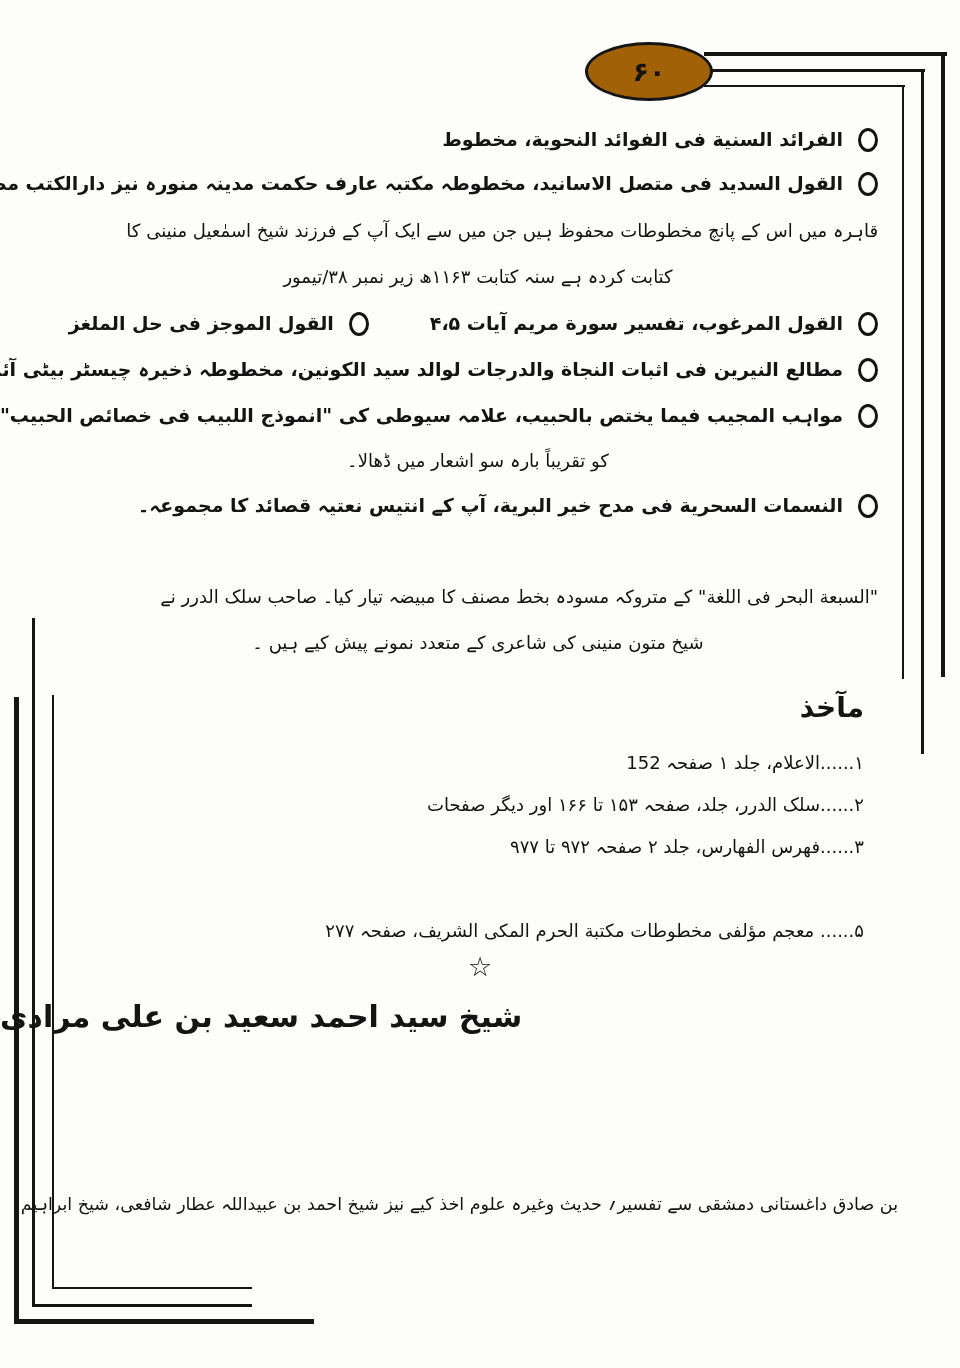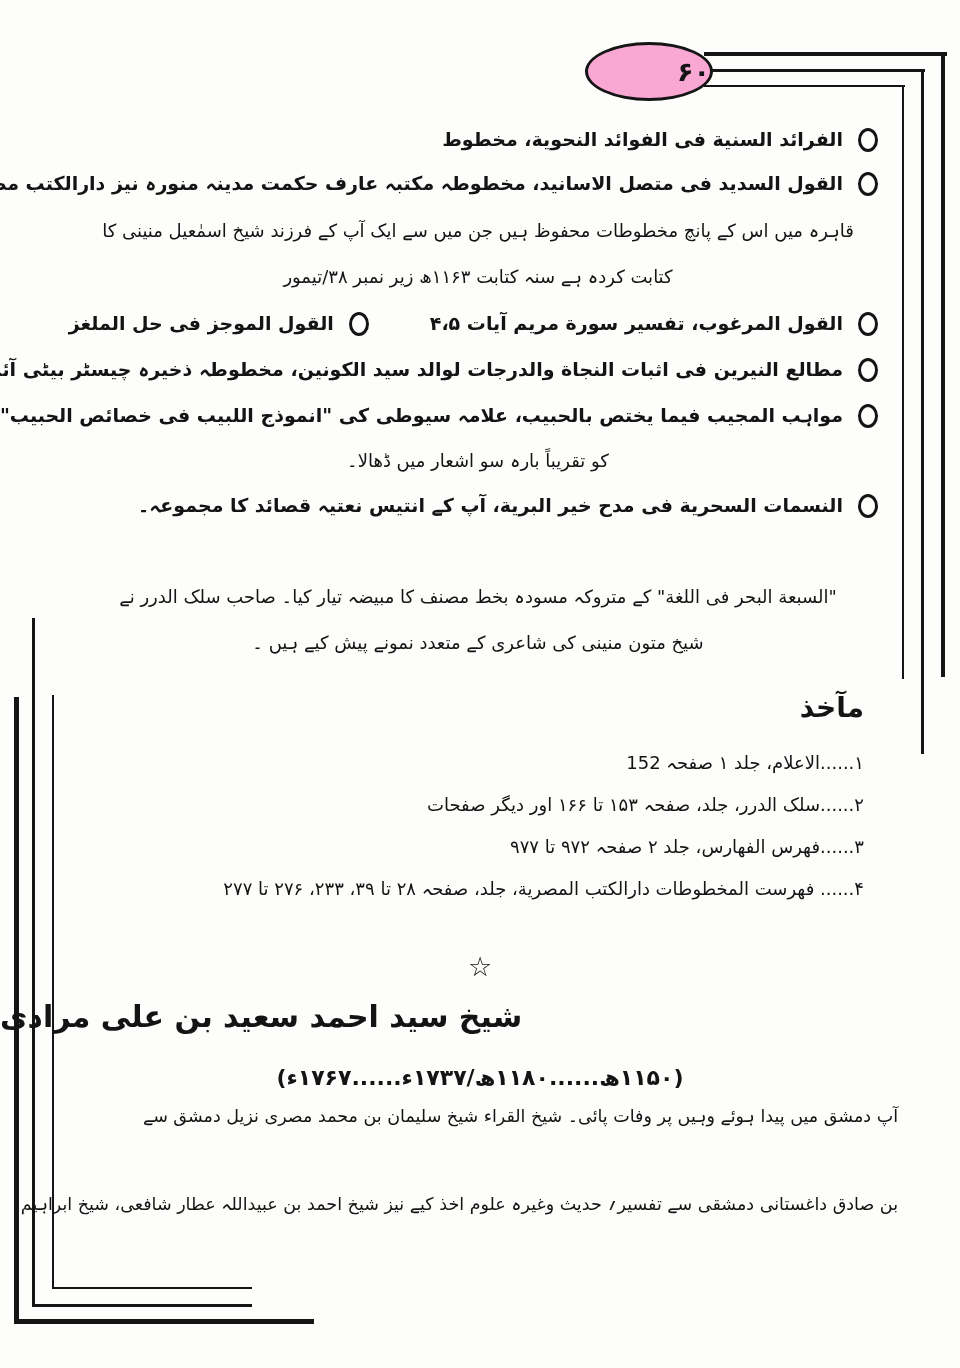--- a/index.html
+++ b/index.html
@@ -23,33 +23,33 @@
   .rv3{top:85px;left:902px;width:2px;height:594px;}
   .lv1{top:697px;left:14px;width:5px;height:627px;}
   .lv2{top:618px;left:32px;width:3px;height:689px;}
   .lv3{top:695px;left:52px;width:2px;height:594px;}
   .bh3{top:1287px;left:52px;width:200px;height:2px;}
   .bh2{top:1304px;left:32px;width:220px;height:3px;}
   .bh1{top:1319px;left:14px;width:300px;height:5px;}
   .badge{
     position:absolute;z-index:5;
     border:3.5px solid #151515;border-radius:50%;
-    background:#f9a8d4;
-    display:flex;align-items:center;justify-content:flex-start;
+    background:#a16207;
+    display:flex;align-items:center;justify-content:center;
     font-weight:bold;
   }
   .badge.top{left:585px;top:42px;width:122px;height:53px;font-size:27px;}
   .badge.bottom{left:243px;top:1277px;width:122px;height:55px;font-size:22px;letter-spacing:2px;}
 
   
   .line{position:absolute;white-space:nowrap;line-height:1.25;}
   .brow{right:82px;display:flex;align-items:center;gap:15px;font-weight:bold;font-size:19px;}
   .o{width:14px;height:18px;border:3px solid #141414;border-radius:50%;flex:none;background:#fdfdfb;}
   .gap2{margin-right:46px;}
-  .full{left:78px;right:82px;text-align:center;font-size:18px;letter-spacing:-0.2px;white-space:nowrap;}
+  .full{left:78px;right:82px;text-align:right;font-size:18px;letter-spacing:-0.2px;white-space:nowrap;}
   .centered{left:78px;right:82px;text-align:center;font-size:18px;letter-spacing:-0.2px;}
   .ref{right:96px;font-size:18px;letter-spacing:-0.2px;}
   .src-head{right:96px;font-size:28px;font-weight:bold;}
   .star{left:0;right:0;text-align:center;font-size:27px;}
   .entry-head{left:0;right:0;text-align:left;font-size:30px;font-weight:bold;}
   .entry-dates{left:0;right:0;text-align:center;font-size:22px;font-weight:bold;}
   .p2{left:58px;right:62px;text-align:right;font-size:17.5px;letter-spacing:-0.3px;}
 </style>
 </head>
 <body>
@@ -108,22 +108,20 @@
     <span>النسمات السحرية فی مدح خير البرية، آپ کے انتيس نعتيہ قصائد کا مجموعہ۔</span>
   </div>
 
   <div class="line full" style="top:586px">"السبعة البحر فی اللغة" کے متروکہ مسودہ بخط مصنف کا مبيضہ تيار کيا۔ صاحب سلک الدرر نے</div>
   <div class="line centered" style="top:632px">شيخ متون منينی کی شاعری کے متعدد نمونے پيش کيے ہيں ۔</div>
 
   <div class="line src-head" style="top:690px">مآخذ</div>
   <div class="line ref" style="top:752px">۱......الاعلام، جلد ۱ صفحہ 152</div>
   <div class="line ref" style="top:794px">۲......سلک الدرر، جلد، صفحہ ۱۵۳ تا ۱۶۶ اور ديگر صفحات</div>
   <div class="line ref" style="top:836px">۳......فهرس الفهارس، جلد ۲ صفحہ ۹۷۲ تا ۹۷۷</div>
-  <div class="line ref" style="top:878px">۴...... فهرست المخطوطات دارالکتب المصرية، جلد، صفحہ ۲۸ تا ۳۹، ۲۳۳، ۲۷۶ تا ۲۷۷</div>
+  <div class="line ref" style="top:920px">۵...... معجم مؤلفی مخطوطات مکتبة الحرم المکی الشريف، صفحہ ۲۷۷</div>
 
   <div class="line star" style="top:950px">☆</div>
 
   <div class="line entry-head" style="top:998px">شيخ سيد احمد سعيد بن علی مرادی</div>
-  <div class="line entry-dates" style="top:1064px">(۱۱۵۰ھ......۱۱۸۰ھ/۱۷۳۷ء......۱۷۶۷ء)</div>
-  <div class="line p2" style="top:1106px">آپ دمشق ميں پيدا ہوئے وہيں پر وفات پائی۔ شيخ القراء شيخ سليمان بن محمد مصری نزيل دمشق سے</div>
   <div class="line p2" style="top:1194px">بن صادق داغستانی دمشقی سے تفسير؍ حديث وغيرہ علوم اخذ کيے نيز شيخ احمد بن عبيداللہ عطار شافعی، شيخ ابراہيم</div>
 
 </div>
 
 </body></html>

